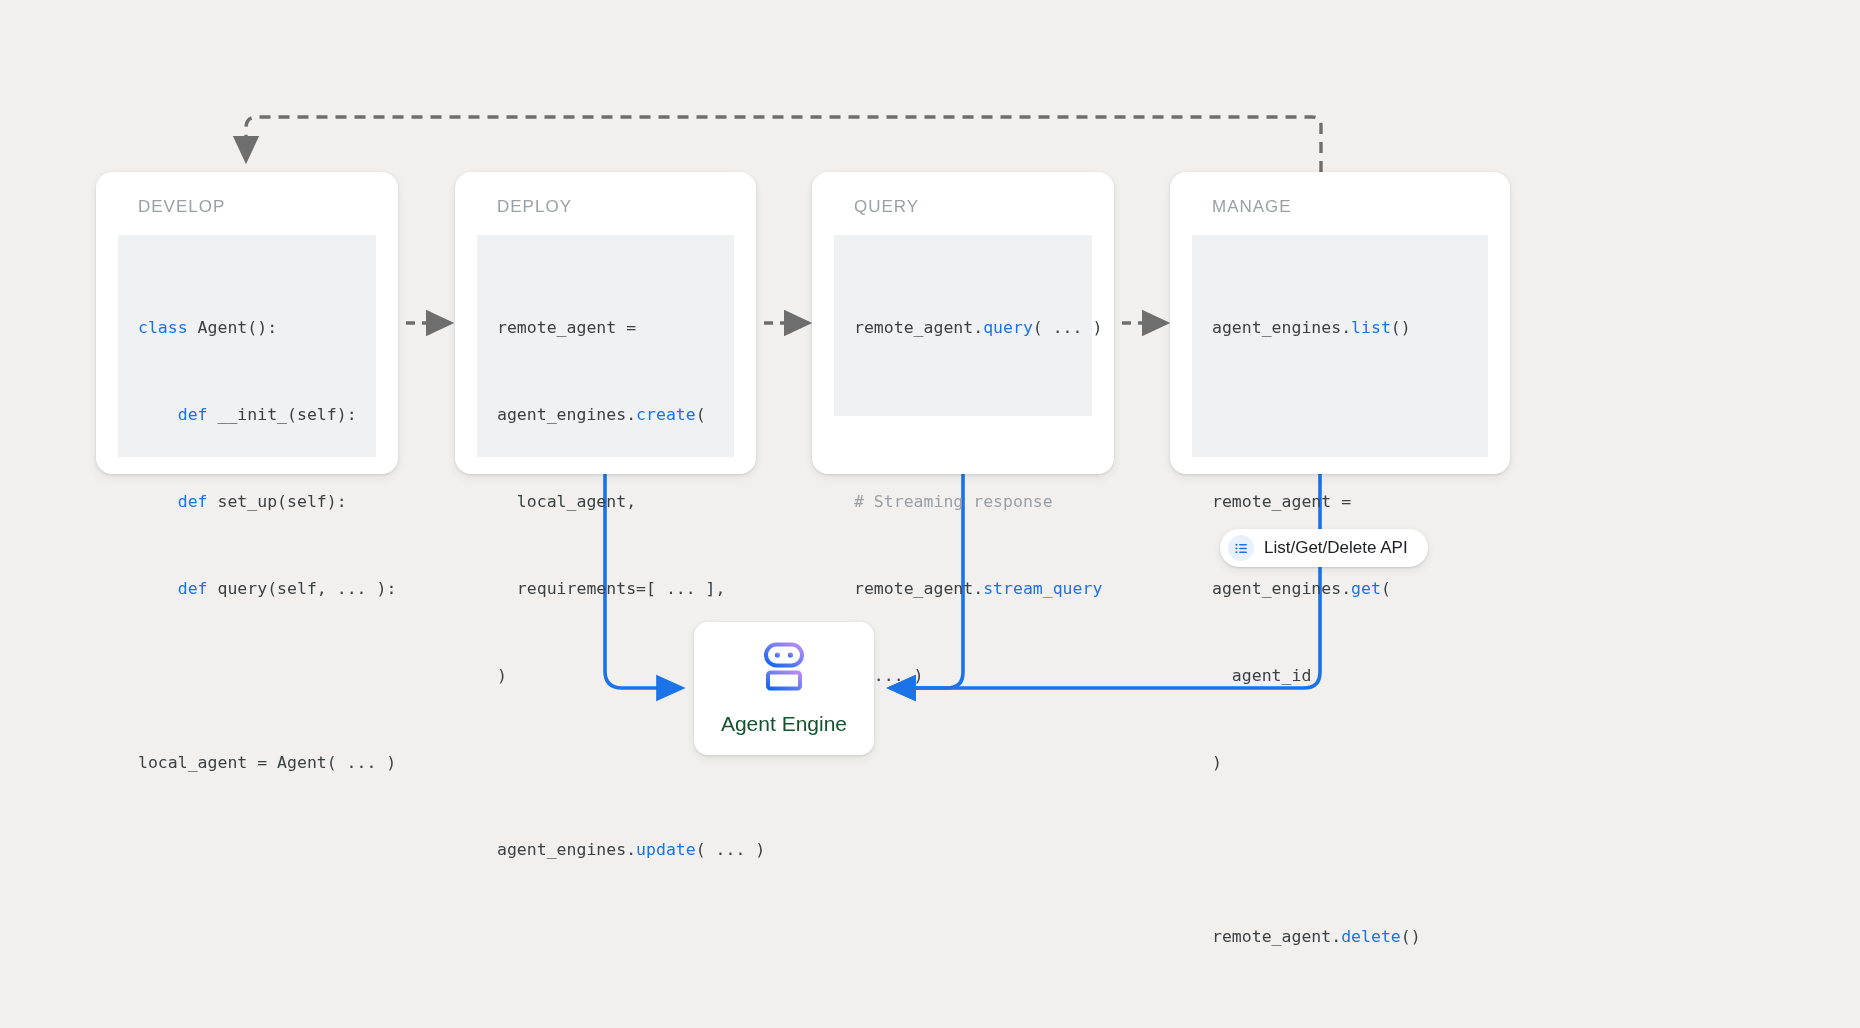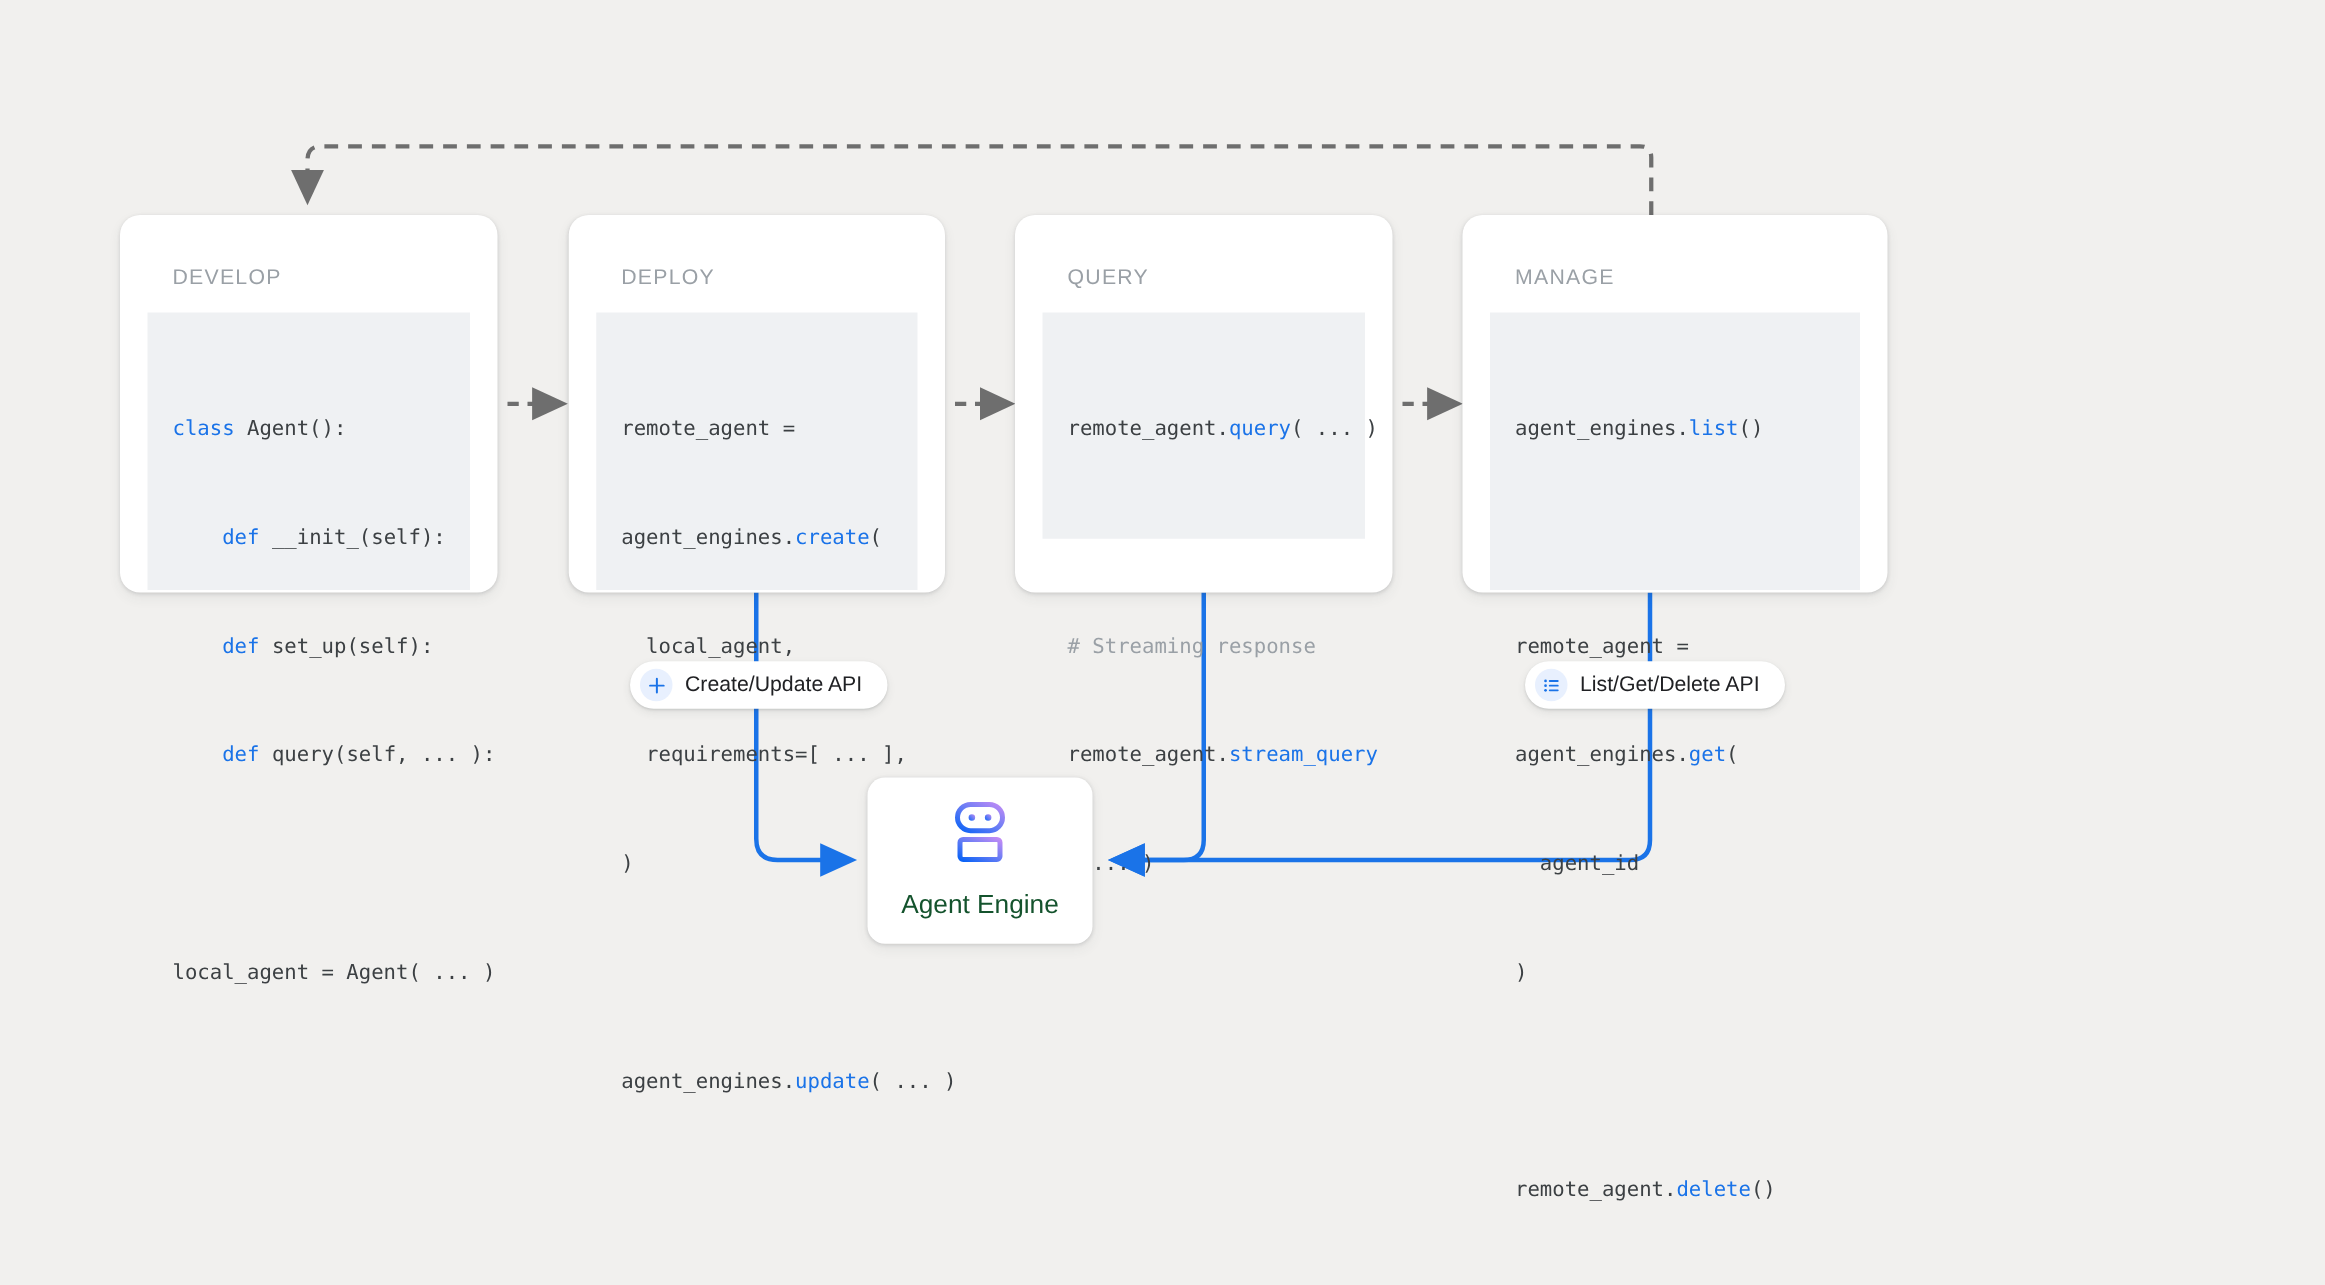--- a/index.html
+++ b/index.html
@@ -31,21 +31,21 @@
     pointer-events: none;
   }
 
   
   .panel {
     position: absolute;
     background: #ffffff;
     border-radius: 16px;
     box-shadow: 0 1px 3px rgba(60,64,67,.16), 0 4px 10px rgba(60,64,67,.07);
     box-sizing: border-box;
-    padding: 40px 22px 22px 22px;
+    padding: 25px 22px 22px 22px;
   }
   .panel-title {
     font-size: 17px;
     letter-spacing: 1.0px;
     color: #9aa0a6;
     font-weight: 500;
     margin: 0 0 18px 20px;
   }
   .code {
     background: #eff1f3;
@@ -216,28 +216,20 @@
       <div>&nbsp;</div>
       <div><span>remote_agent =</span></div>
       <div><span>agent_engines.</span><span class="fn">get</span><span>(</span></div>
       <div><span>  agent_id</span></div>
       <div><span>)</span></div>
       <div>&nbsp;</div>
       <div><span>remote_agent.</span><span class="fn">delete</span><span>()</span></div>
     </div>
   </div>
 
-  <div class="pill" id="pill-create">
-    <span class="pill-ico">
-      <svg width="15" height="15" viewBox="0 0 16 16" xmlns="http://www.w3.org/2000/svg">
-        <path d="M8 2.2 L8 13.8 M2.2 8 L13.8 8" stroke="#1a73e8" stroke-width="1.7" stroke-linecap="round"></path>
-      </svg>
-    </span>
-    <span>Create/Update API</span>
-  </div>
 
 
   <div class="pill" id="pill-list">
     <span class="pill-ico">
       <svg width="15" height="15" viewBox="0 0 16 16" xmlns="http://www.w3.org/2000/svg">
         <g fill="#1a73e8">
           <circle cx="2.6" cy="4.0" r="1.15"></circle>
           <circle cx="2.6" cy="8.0" r="1.15"></circle>
           <circle cx="2.6" cy="12.0" r="1.15"></circle>
           <rect x="5.4" y="3.25" width="8.4" height="1.55" rx="0.75"></rect>

